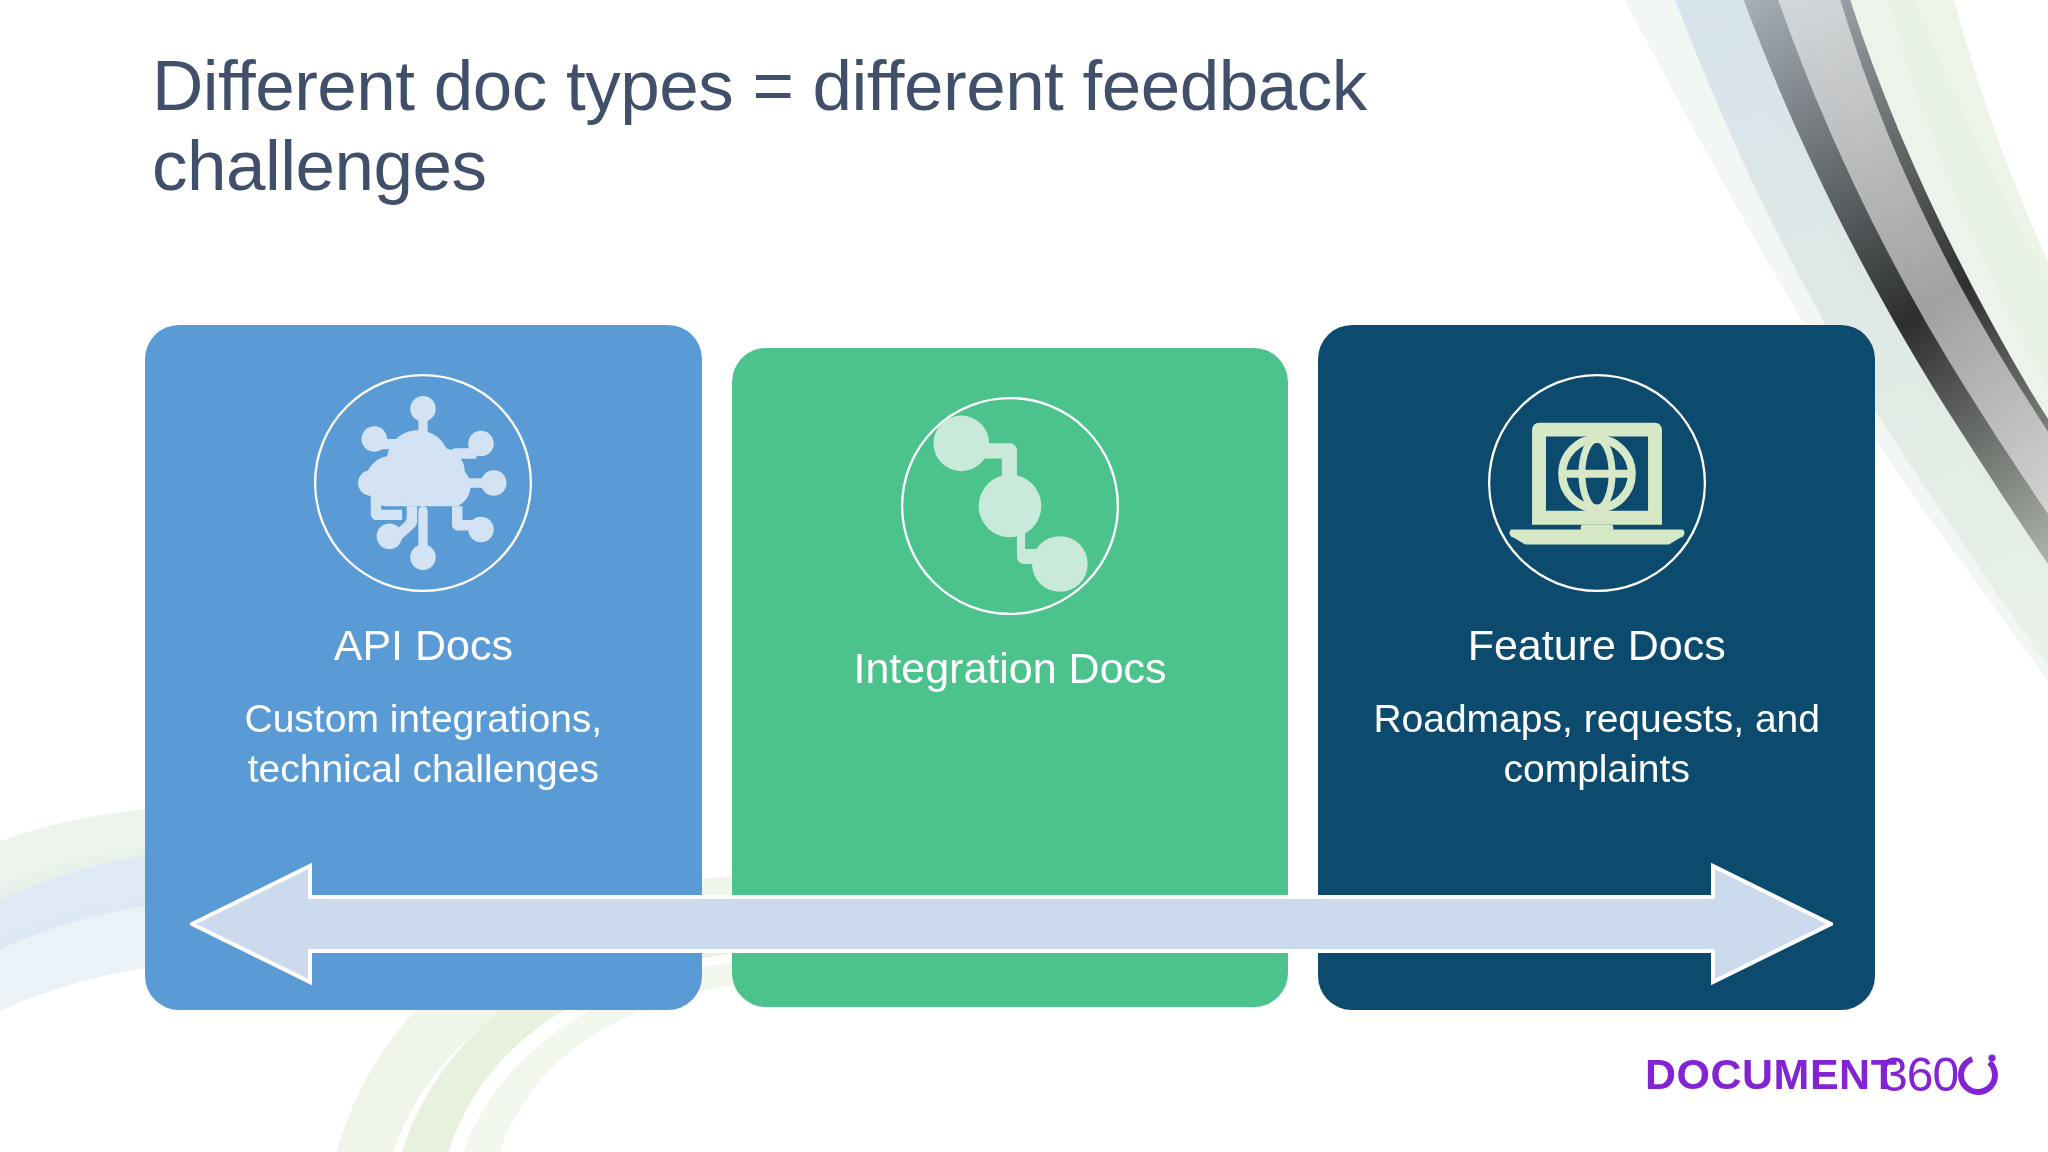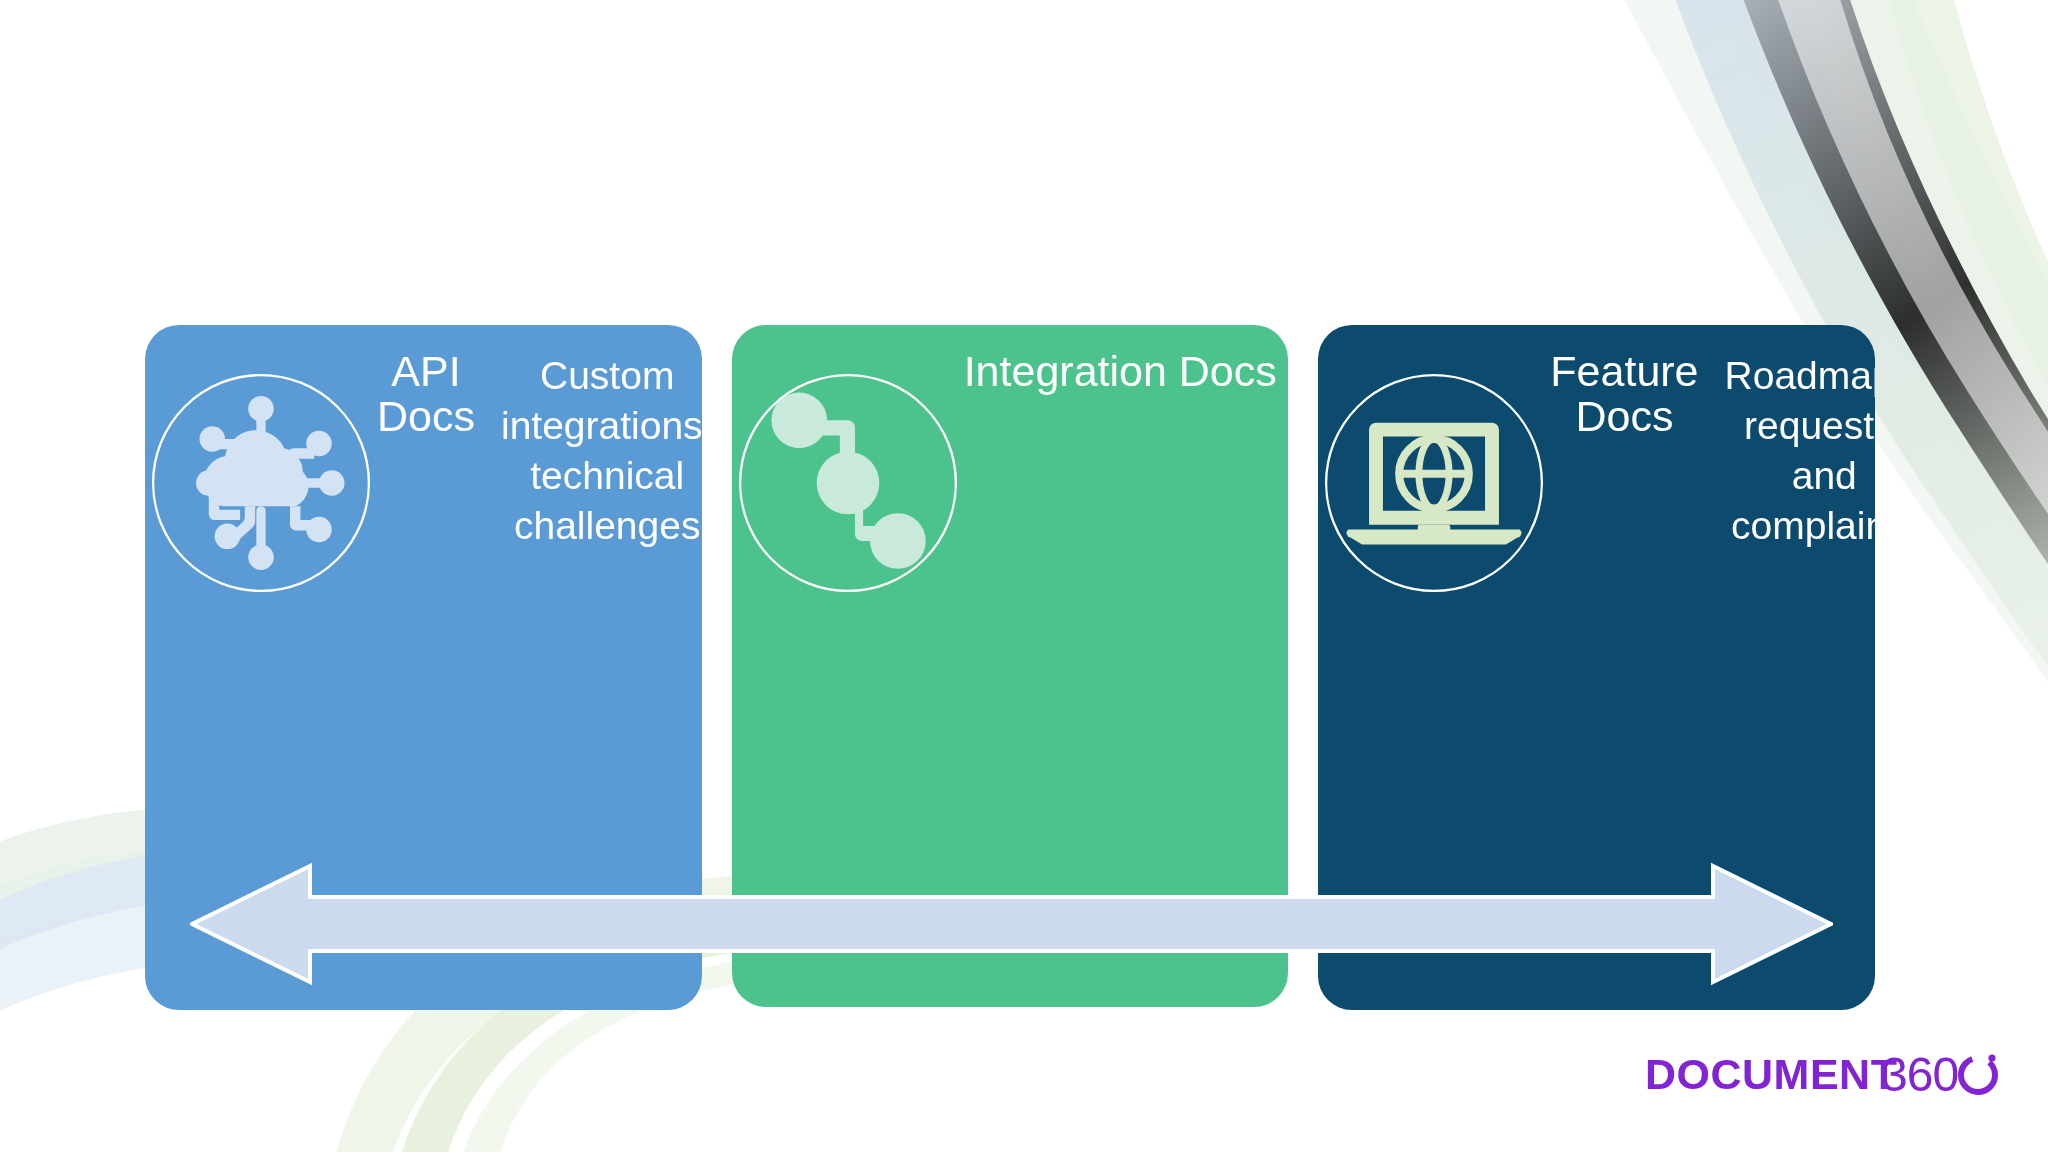--- a/index.html
+++ b/index.html
@@ -54,22 +54,22 @@
     height: 685px;
     display: flex;
     gap: 30px;
   }
   .card {
     position: relative;
     flex: 1 1 0;
     border-radius: 34px;
     overflow: hidden;
     display: flex;
-    flex-direction: row;
-    align-items: flex-start;
+    flex-direction: column;
+    align-items: center;
   }
   .card-icon-wrap {
     margin-top: 42px;
     width: 232px;
     height: 232px;
     display: flex;
     align-items: center;
     justify-content: center;
   }
   .card-icon-wrap svg { display: block; }
@@ -92,21 +92,21 @@
     padding: 0 26px;
     white-space: pre-line;
   }
   .card-desc sup {
     font-size: 0.62em;
     vertical-align: super;
     line-height: 0;
   }
 
   
-  .card.shorter { margin-bottom: 3px; }
+  .card.shorter { margin-bottom: 3px; margin-top: 23px; }
 
   
   #double-arrow {
     position: absolute;
     left: 190px;
     top: 862px;
     width: 1643px;
     height: 124px;
     pointer-events: none;
   }
@@ -178,20 +178,22 @@
 
       <path d="M330 1180 C360 1030 470 930 640 890 C700 876 760 872 810 874
                L806 930 C756 928 700 934 646 948 C498 986 404 1072 382 1196 Z" fill="#eef5e8" opacity="0.95"></path>
       <path d="M392 1192 C416 1060 516 968 672 930 C726 917 780 912 826 914
                L824 948 C780 946 730 951 682 963 C540 998 456 1078 438 1196 Z" fill="#e4efd9" opacity="0.9"></path>
       <path d="M452 1196 C470 1086 556 1006 692 970 C740 958 788 953 828 955
                L827 978 C788 976 744 981 700 992 C576 1022 504 1092 490 1196 Z" fill="#f2f7ec" opacity="0.9"></path>
     </g>
   </svg>
 
+  <div id="slide-title">Different doc types = different feedback
+challenges</div>
 
   <div id="cards">
 
     <div class="card" style="background:#5b9bd5;">
       <div class="card-icon-wrap">
         <svg viewBox="0 0 200 200" width="232" height="232" xmlns="http://www.w3.org/2000/svg">
           <circle cx="100" cy="100" r="93" fill="none" stroke="#ffffff" stroke-width="2"></circle>
           <g fill="#d3e3f3">
 
             <path d="M67 120 a22 22 0 0 1 2 -43 a27 27 0 0 1 51 -7 a21 21 0 0 1 16 20

